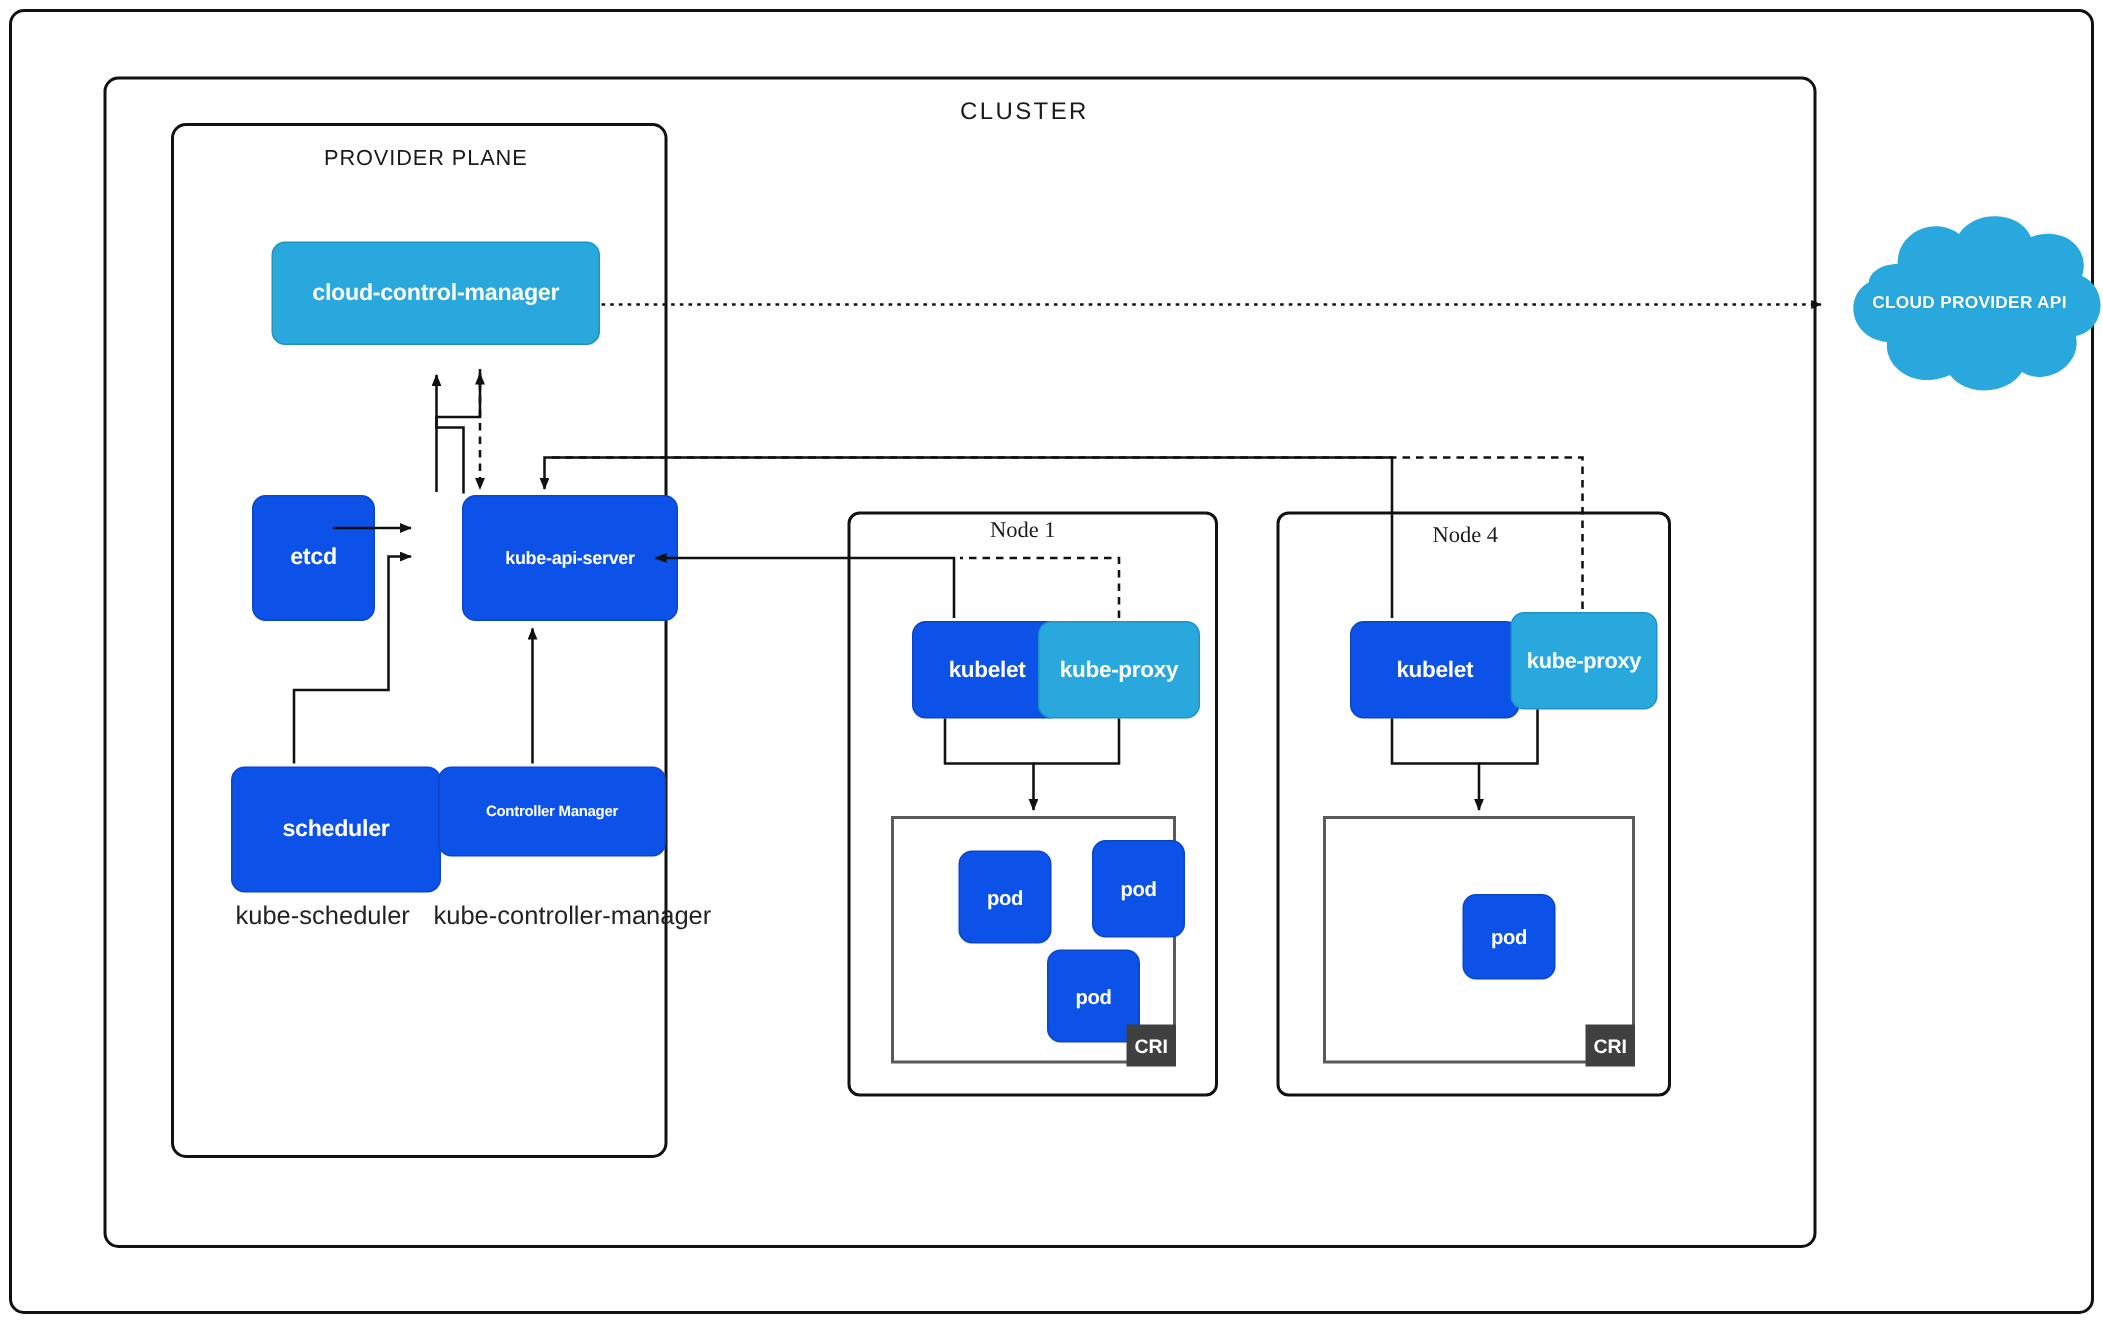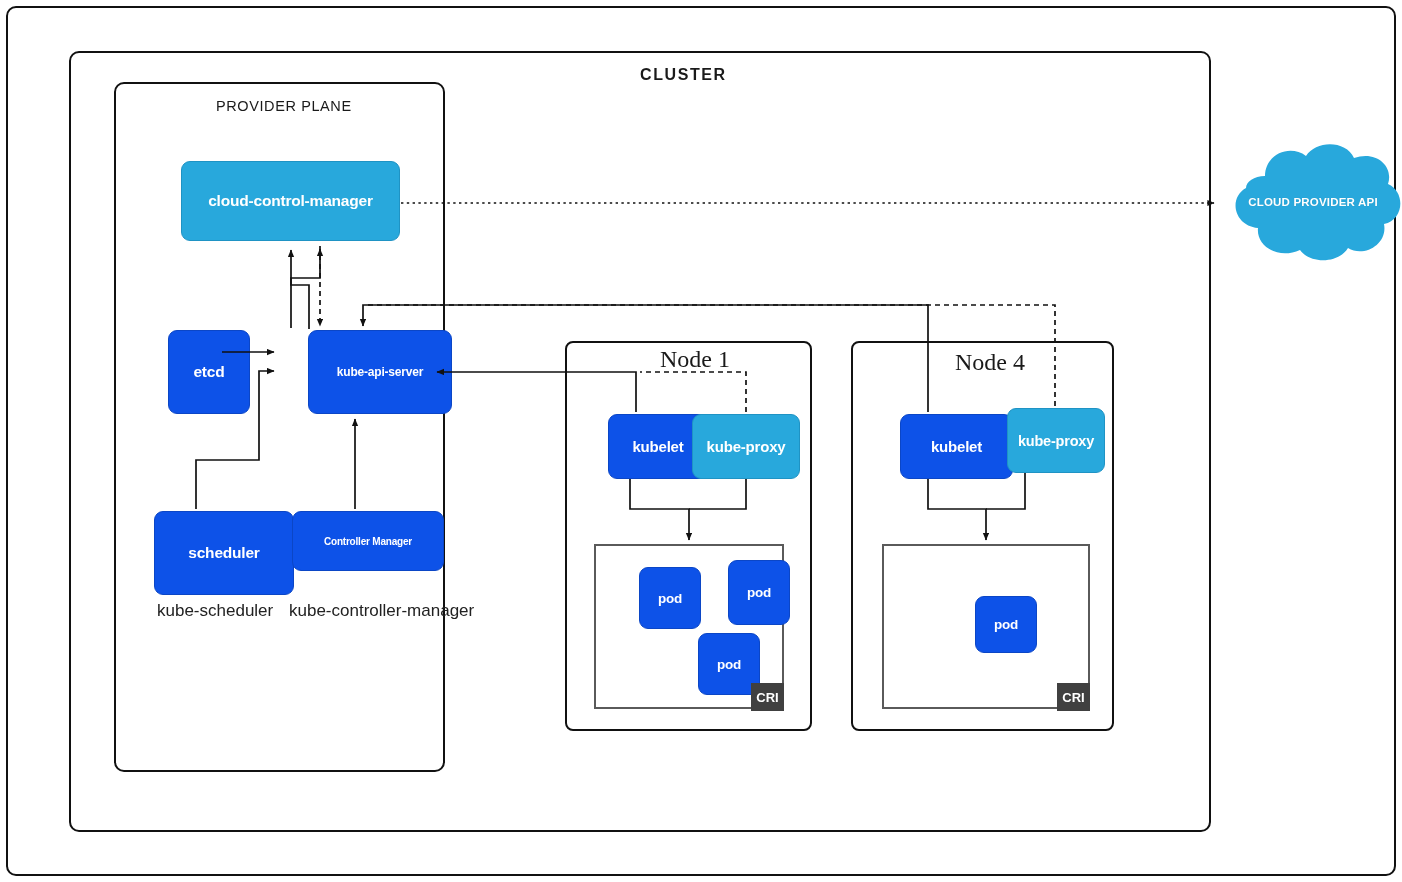--- a/index.html
+++ b/index.html
@@ -19,23 +19,23 @@
   
   .nbox{position:absolute;box-sizing:border-box;border-radius:9px;
         display:flex;align-items:center;justify-content:center;
         color:#ffffff;font-weight:bold;text-align:center;
         letter-spacing:-0.2px;}
   .nbox.dark{background:#0D52E8;border:1px solid #0B46C6;margin-left:28px;}
   .nbox.light{background:#28A8DC;border:1px solid #1F93C4;}
 
   
   .lbl{position:absolute;color:#1a1a1a;white-space:nowrap;}
-  .lbl.cluster{font-weight:bold;font-size:16px;letter-spacing:1.6px;}
+  .lbl.cluster{font-weight:normal;font-size:16px;letter-spacing:1.6px;}
   .lbl.cplane{font-size:14.5px;letter-spacing:0.6px;}
-  .lbl.node{font-family:"Liberation Serif",serif;font-size:24px;}
+  .lbl.node{font-family:"Liberation Serif",serif;font-size:15px;}
   .lbl.sub{font-size:17px;color:#222;}
 
   .cri{position:absolute;background:#404040;color:#fff;font-weight:bold;
        font-size:13px;display:flex;align-items:center;justify-content:center;}
 
   
   #cloud-wrap{position:absolute;left:1218px;top:136px;width:190px;height:132px;}
   #cloud-wrap svg{display:block;}
   .cloud-text{position:absolute;left:0;top:0;width:190px;height:132px;
       display:flex;align-items:center;justify-content:center;
@@ -51,21 +51,21 @@
 <div id="stage">
 
   <div class="frame" style="left:6px;top:6px;width:1390px;height:870px;"></div>
 
   <div class="frame" style="left:69px;top:51px;width:1142px;height:781px;"></div>
   <div class="lbl cluster" style="left:640px;top:66px;">CLUSTER</div>
 
   <div class="frame" style="left:114px;top:82px;width:331px;height:690px;"></div>
   <div class="lbl cplane" style="left:216px;top:98px;">PROVIDER PLANE</div>
 
-  <div class="nbox light" style="left:181px;top:161px;width:219px;height:80px;font-size:15.5px;">
+  <div class="nbox light" style="left:181px;top:161px;width:219px;height:69px;font-size:15.5px;">
     <span>cloud-control-manager</span>
   </div>
 
   <div class="nbox dark" style="left:140px;top:330px;width:82px;height:84px;font-size:15.5px;">
     <span>etcd</span>
   </div>
 
   <div class="nbox dark" style="left:280px;top:330px;width:144px;height:84px;font-size:12px;">
     <span>kube-api-server</span>
   </div>

